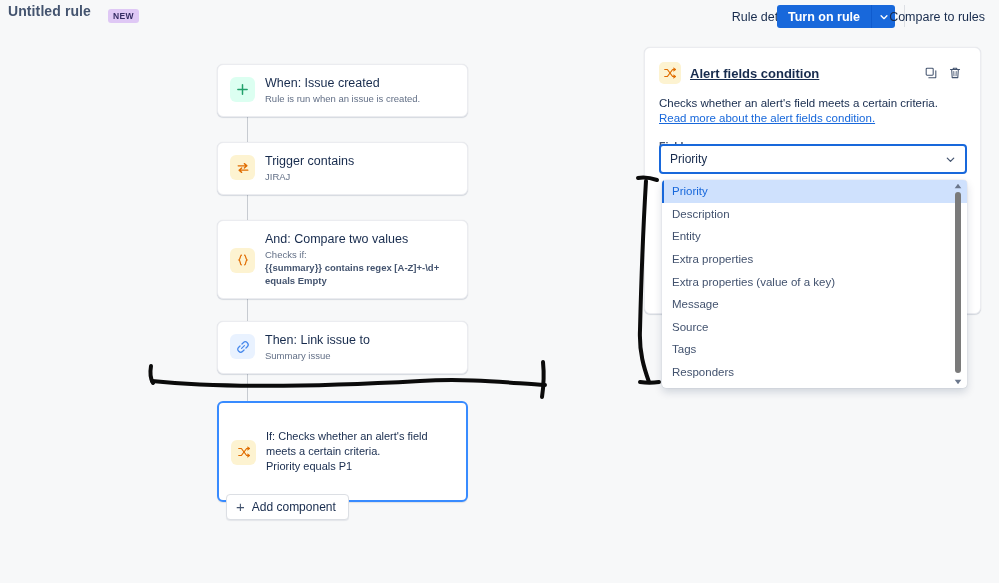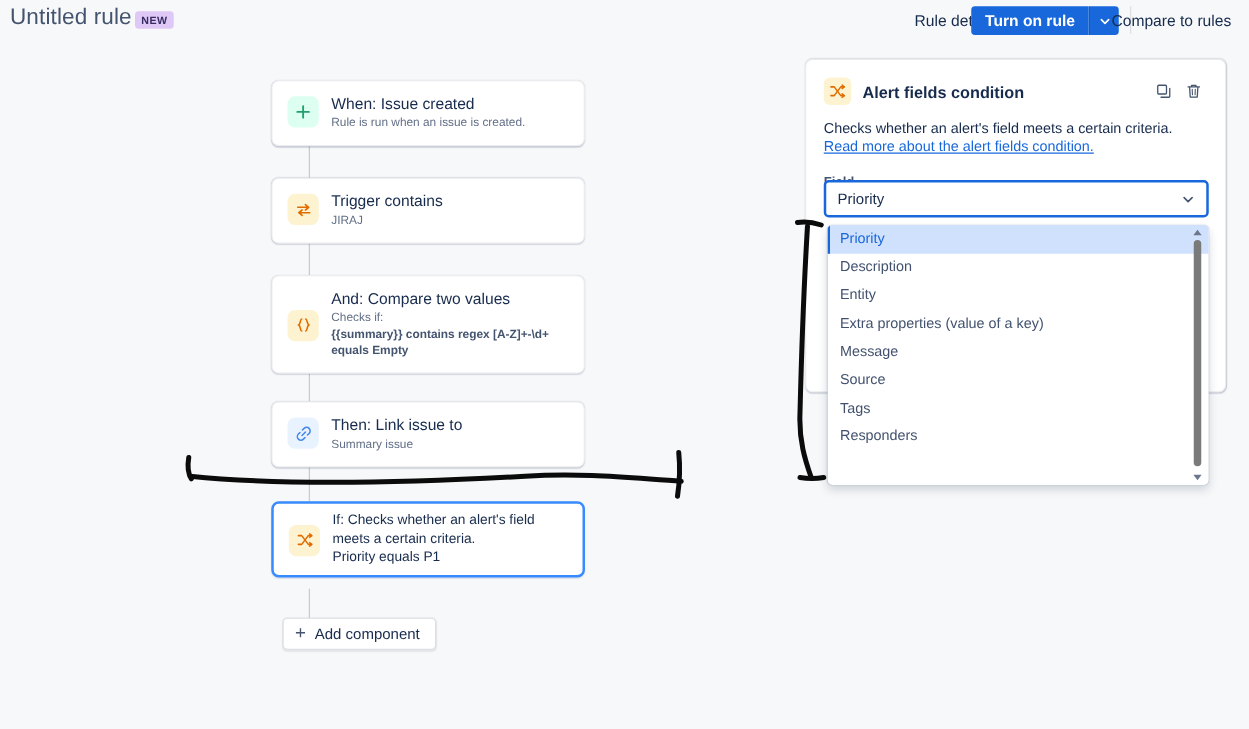--- a/index.html
+++ b/index.html
@@ -15,21 +15,21 @@
 
   
   #app-header {
     position: absolute; left: 0; top: 0;
     width: 999px; height: 33px;
     background: #f7f8f9;
     display: flex; align-items: center;
   }
   #page-title {
     position: absolute; left: 8px; top: 3px;
-    font-size: 18px; font-weight: 400;
+    font-size: 14px; font-weight: 700;
     color: #44546f; letter-spacing: .1px;
   }
   #new-badge {
     position: absolute; left: 108px; top: 9px;
     background: #dfc8f5; color: #352c63;
     font-size: 8.5px; font-weight: 700;
     letter-spacing: .4px;
     padding: 2px 5px 2px 5px; border-radius: 3px;
     line-height: 10px;
   }
@@ -141,21 +141,21 @@
   #panel-header {
     display: flex; align-items: center;
     padding: 14px 14px 0 14px;
   }
   #panel-icon {
     width: 22px; height: 22px; border-radius: 5px;
     background: #fdf3d1; color: #e06c00;
     display: flex; align-items: center; justify-content: center;
     margin-right: 9px;
   }
-  #panel-title { font-size: 13px; font-weight: 600; color: #172b4d; flex: 1; }
+  #panel-title { font-size: 13px; font-weight: 600; color: #172b4d; flex: 1; text-decoration: underline; }
   .panel-action-icon {
     width: 22px; height: 22px; border-radius: 3px;
     display: flex; align-items: center; justify-content: center;
     cursor: pointer; color: #44546f; margin-left: 2px;
   }
   #panel-desc {
     padding: 12px 14px 0 14px;
     font-size: 11.5px; color: #172b4d; line-height: 15px;
   }
   #panel-desc a { color: #1868db; text-decoration: underline; }
@@ -294,21 +294,21 @@
         <path d="M6.8 4.6 L8.3 3.1 A2.3 2.3 0 0 1 12.9 7.7 L11.4 9.2" stroke="#4688ec" stroke-width="1.4" fill="none" stroke-linecap="round"></path>
         <path d="M9.2 11.4 L7.7 12.9 A2.3 2.3 0 0 1 3.1 8.3 L4.6 6.8" stroke="#4688ec" stroke-width="1.4" fill="none" stroke-linecap="round"></path>
       </svg>
     </div>
     <div class="card-body">
       <div class="card-title">Then: Link issue to</div>
       <div class="card-sub">Summary issue</div>
     </div>
   </div>
 
-  <div class="rule-card selected" style="top:368px;align-items:center;padding:6px 12px;">
+  <div class="rule-card selected" style="top:368px;align-items:center;padding:26px 12px;">
     <div class="card-icon icon-yellow">
       <svg width="14" height="14" viewBox="0 0 16 16">
         <path d="M2 4 L5 4 L11 12 L14 12" stroke="#e06c00" stroke-width="1.4" fill="none" stroke-linecap="round" stroke-linejoin="round"></path>
         <path d="M2 12 L5 12 L11 4 L14 4" stroke="#e06c00" stroke-width="1.4" fill="none" stroke-linecap="round" stroke-linejoin="round"></path>
         <path d="M12.2 2.4 L14.2 4 L12.2 5.6" stroke="#e06c00" stroke-width="1.3" fill="none" stroke-linecap="round" stroke-linejoin="round"></path>
         <path d="M12.2 10.4 L14.2 12 L12.2 13.6" stroke="#e06c00" stroke-width="1.3" fill="none" stroke-linecap="round" stroke-linejoin="round"></path>
       </svg>
     </div>
     <div class="card-body">
       <div class="card-sub-plain">If: Checks whether an alert's field meets a certain criteria.</div>
@@ -363,20 +363,21 @@
       </svg>
     </div>
   </div>
 </div>
 
 <div id="field-dropdown">
   <div id="dd-options">
       <div class="dd-option selected">Priority</div>
       <div class="dd-option">Description</div>
       <div class="dd-option">Entity</div>
+      <div class="dd-option">Extra properties</div>
       <div class="dd-option">Extra properties (value of a key)</div>
       <div class="dd-option">Message</div>
       <div class="dd-option">Source</div>
       <div class="dd-option">Tags</div>
       <div class="dd-option">Responders</div>
     </div>
   <div id="dd-scroll-track">
     <div id="dd-arrow-up">
       <svg width="8" height="6" viewBox="0 0 8 6">
           <path d="M4 0.8 L7.3 5.2 L0.7 5.2 Z" fill="#6b778c"></path>

